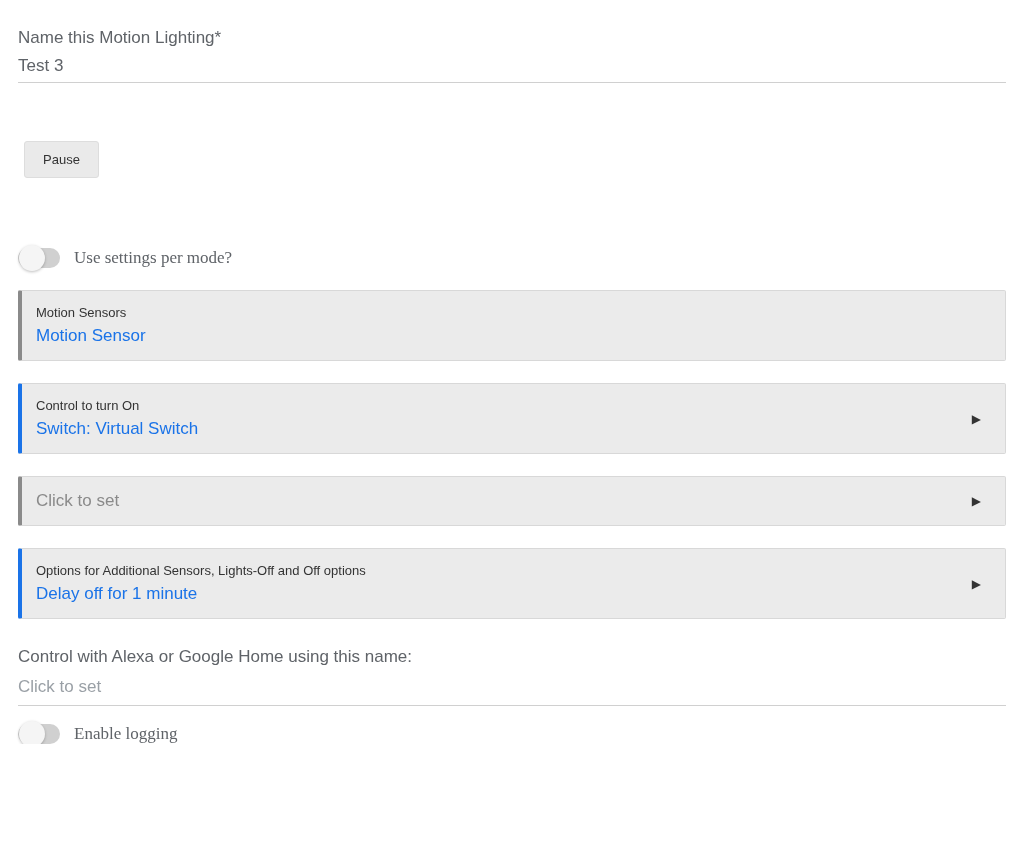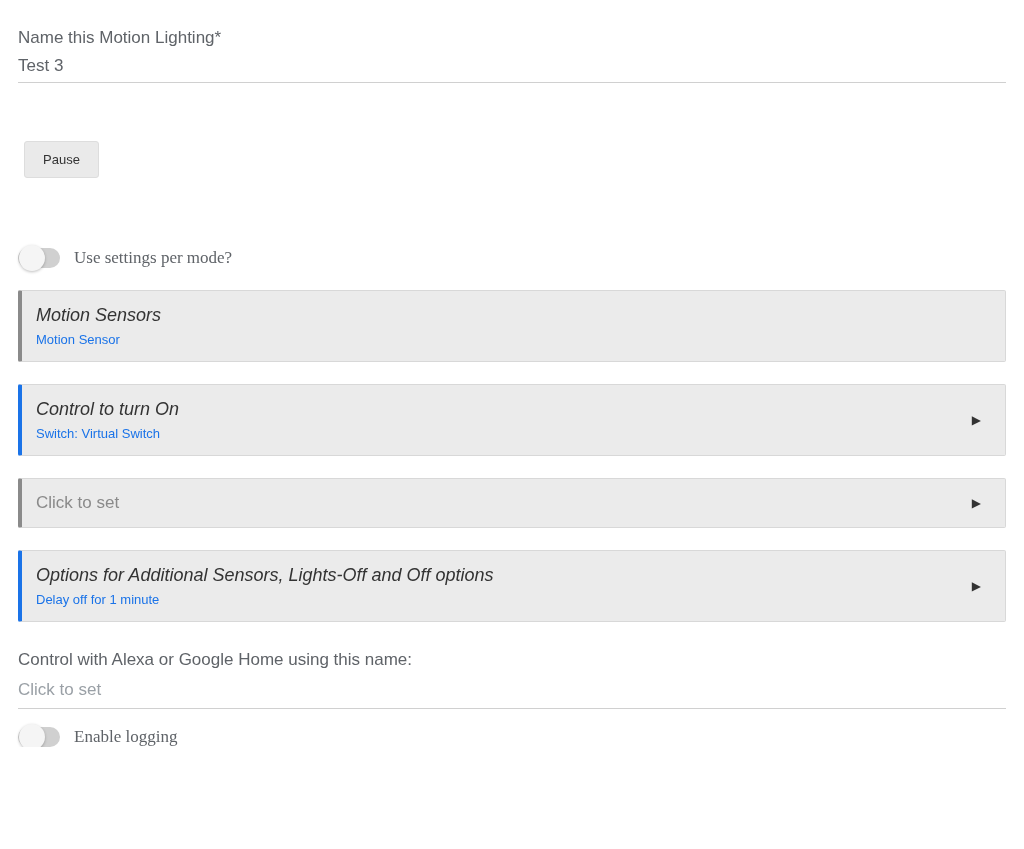--- a/index.html
+++ b/index.html
@@ -84,27 +84,26 @@
       border-radius: 2px;
       padding: 14px 18px 14px 14px;
       margin-bottom: 22px;
       display: flex;
       align-items: center;
       justify-content: space-between;
       cursor: pointer;
     }
     .panel.accent-blue { border-left-color: #1a73e8; }
     .panel-body .p-title {
-      font-size: 18px;
+      font-size: 13px;
       color: #333;
       margin-bottom: 6px;
-      font-style: italic;
     }
     .panel-body .p-sub-link {
-      font-size: 13px;
+      font-size: 17px;
       color: #1a73e8;
     }
     .panel-body .p-sub-muted {
       font-size: 17px;
       color: #8a8a8a;
     }
     .chevron {
       color: #333;
       font-size: 12px;
       margin-right: 6px;

